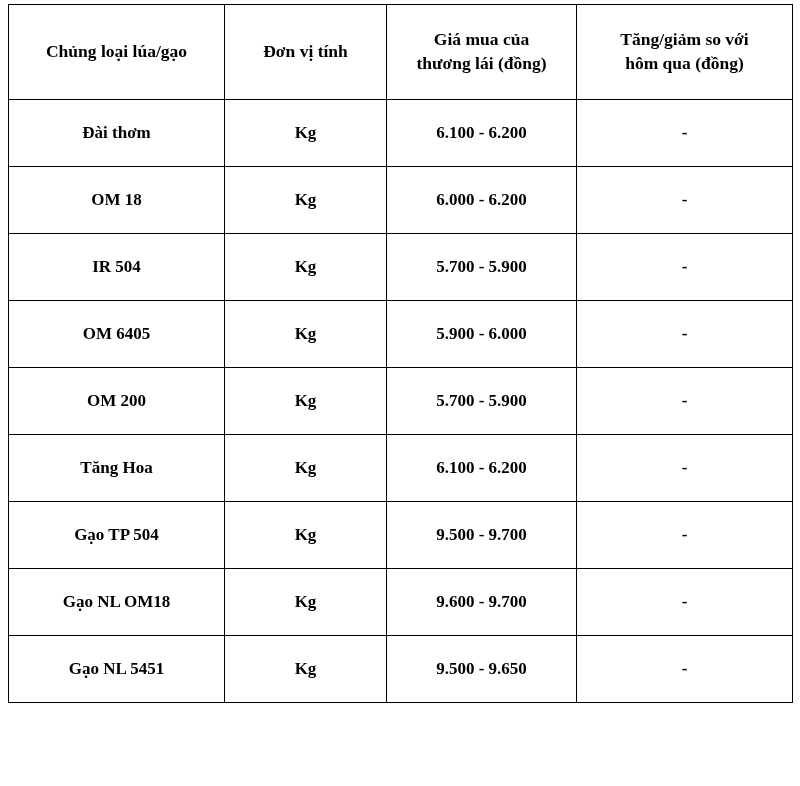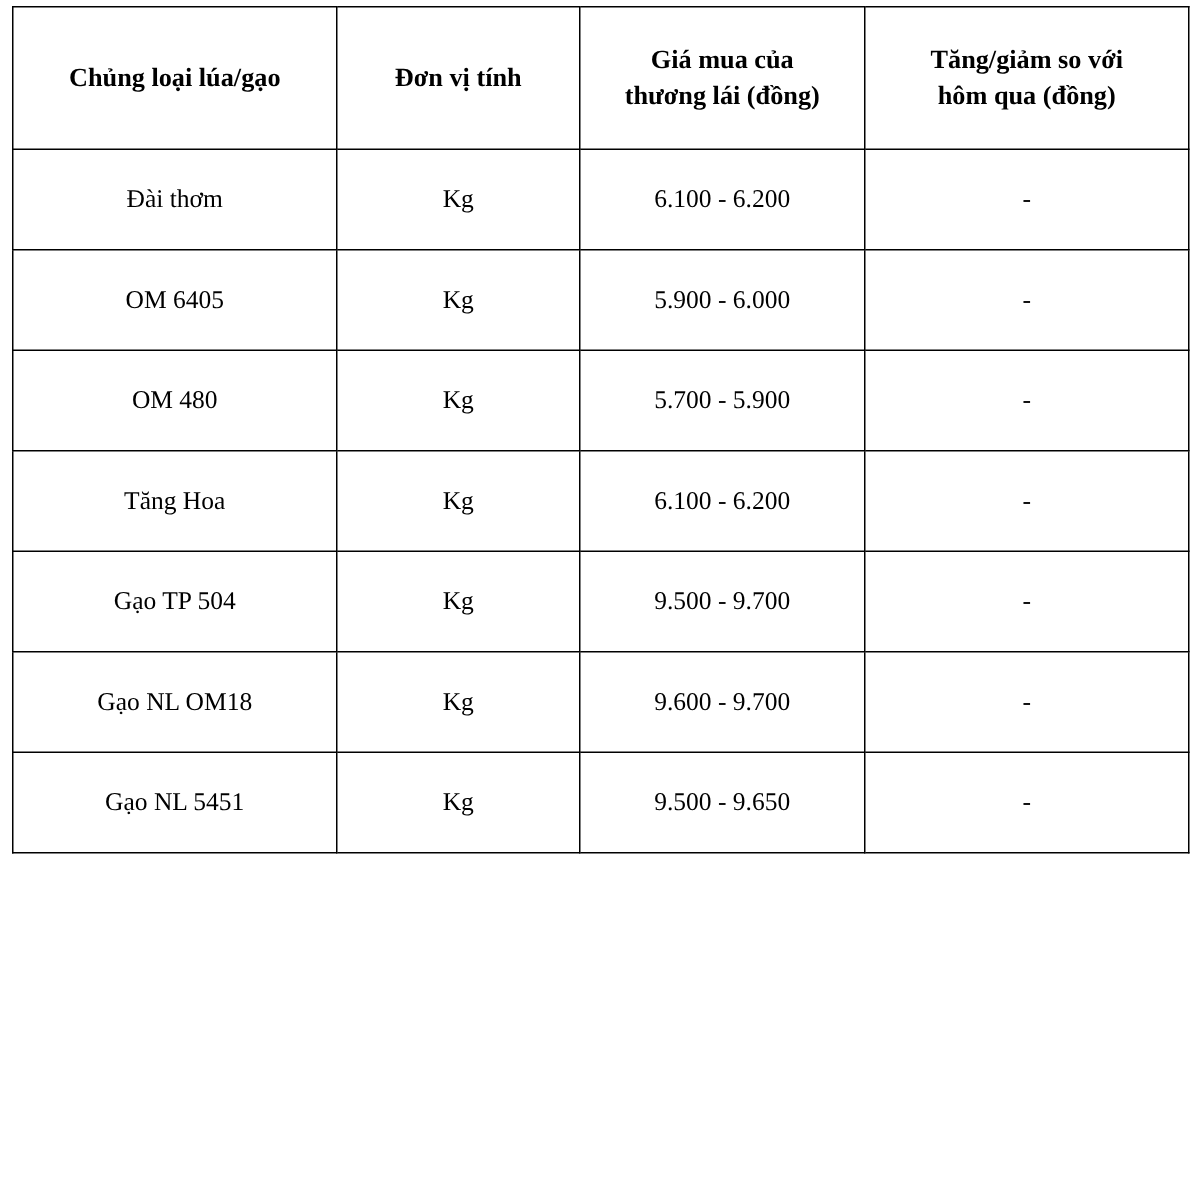--- a/index.html
+++ b/index.html
@@ -40,21 +40,21 @@
     font-size: 17px;
     line-height: 1.35;
     padding: 4px 6px;
   }
   table.price-table thead th {
     font-weight: bold;
     height: 86px;
     font-size: 17.5px;
   }
   table.price-table tbody td {
-    font-weight: normal;
+    font-weight: bold;
     height: 58px;
   }
   .hdr-line { display: block; }
 </style>
 </head>
 <body>
 
 <div class="page">
   <table class="price-table">
     <colgroup>
@@ -82,27 +82,39 @@
       </tr>
     </thead>
     <tbody>
       <tr>
         <td>Đài thơm</td>
         <td>Kg</td>
         <td>6.100 - 6.200</td>
         <td>-</td>
       </tr>
       <tr>
+        <td>OM 18</td>
+        <td>Kg</td>
+        <td>6.000 - 6.200</td>
+        <td>-</td>
+      </tr>
+      <tr>
+        <td>IR 504</td>
+        <td>Kg</td>
+        <td>5.700 - 5.900</td>
+        <td>-</td>
+      </tr>
+      <tr>
         <td>OM 6405</td>
         <td>Kg</td>
         <td>5.900 - 6.000</td>
         <td>-</td>
       </tr>
       <tr>
-        <td>OM 480</td>
+        <td>OM 200</td>
         <td>Kg</td>
         <td>5.700 - 5.900</td>
         <td>-</td>
       </tr>
       <tr>
         <td>Tăng Hoa</td>
         <td>Kg</td>
         <td>6.100 - 6.200</td>
         <td>-</td>
       </tr>

